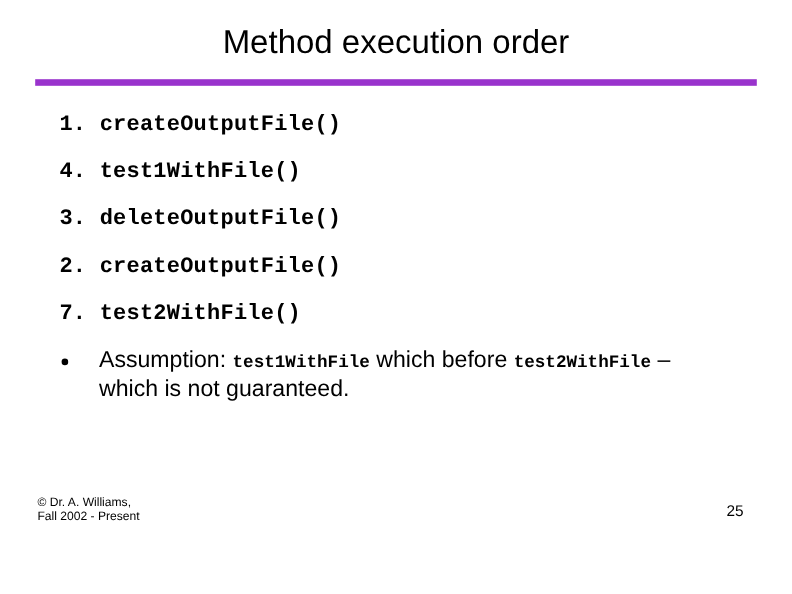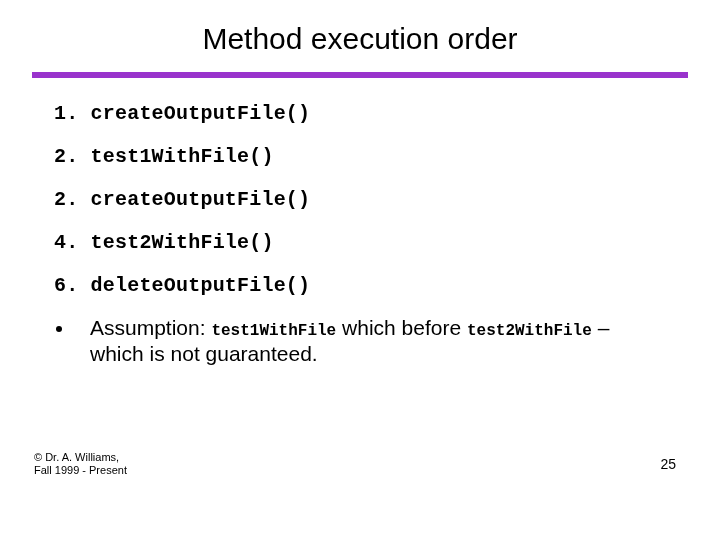--- a/index.html
+++ b/index.html
@@ -92,34 +92,34 @@
 
 <div class="slide">
 
   <div class="title">Method execution order</div>
 
   <div class="rule"></div>
 
   <div class="content">
 
     <p class="num-item">1. createOutputFile()</p>
-    <p class="num-item">2. test1WithFile()</p>
+    <p class="num-item">4. test1WithFile()</p>
+    <p class="num-item">3. deleteOutputFile()</p>
     <p class="num-item">2. createOutputFile()</p>
-    <p class="num-item">4. test2WithFile()</p>
-    <p class="num-item">6. deleteOutputFile()</p>
+    <p class="num-item">7. test2WithFile()</p>
 
     <div class="bullet-row">
       <div class="bullet-dot"></div>
       <div class="bullet-text">
         <span>Assumption: </span><span class="mono">test1WithFile</span><span> which before </span><span class="mono">test2WithFile</span><span> – which is not guaranteed.</span>
       </div>
     </div>
 
   </div>
 
   <div class="footer-left">
     <div>© Dr. A. Williams,</div>
-    <div>Fall 1999 - Present</div>
+    <div>Fall 2002 - Present</div>
   </div>
 
   <div class="footer-right">25</div>
 
 </div>
 
 </body></html>

